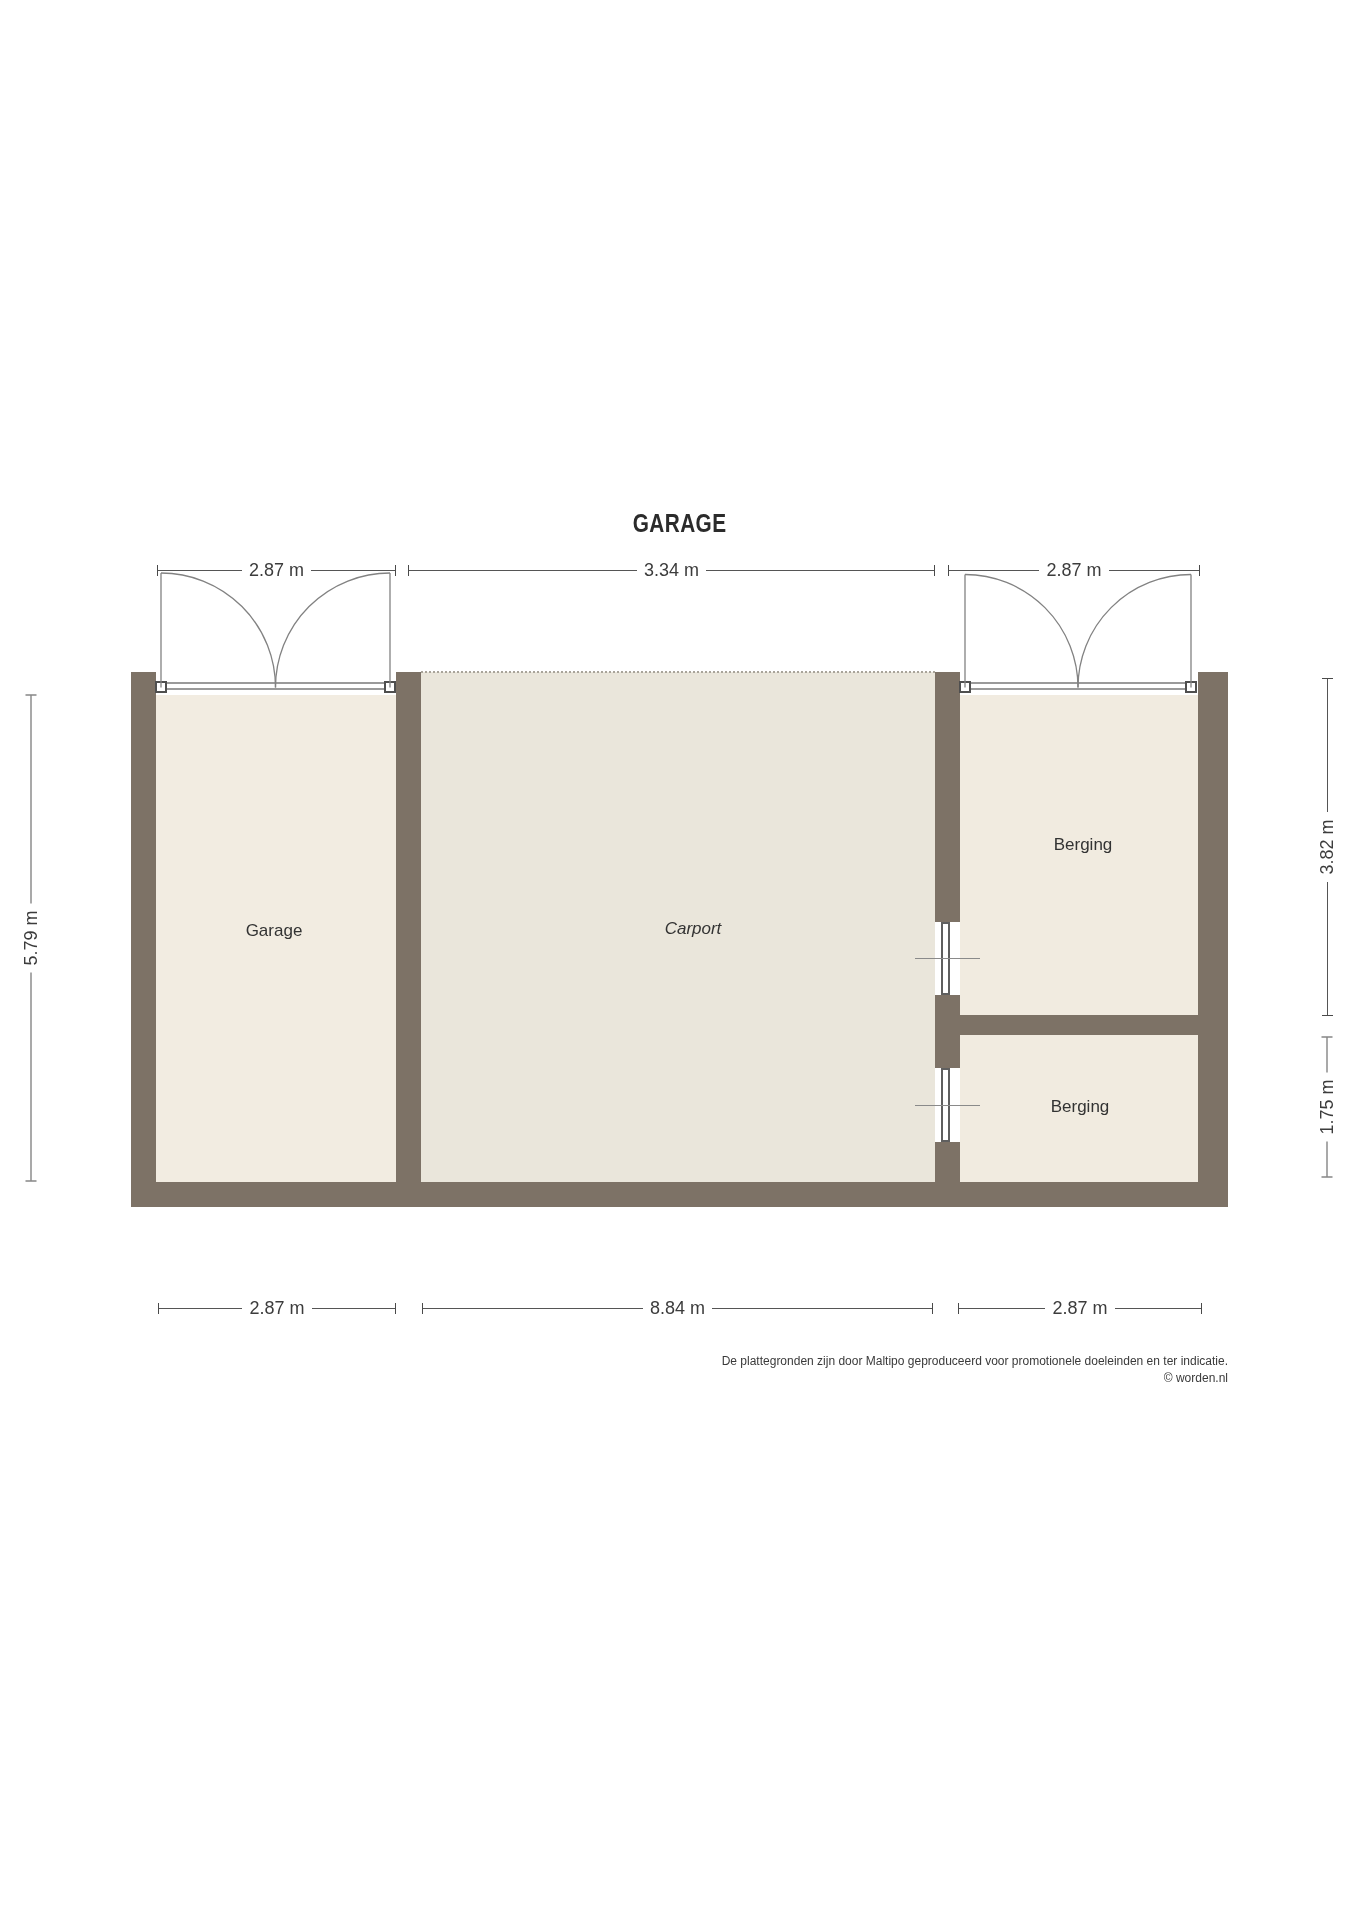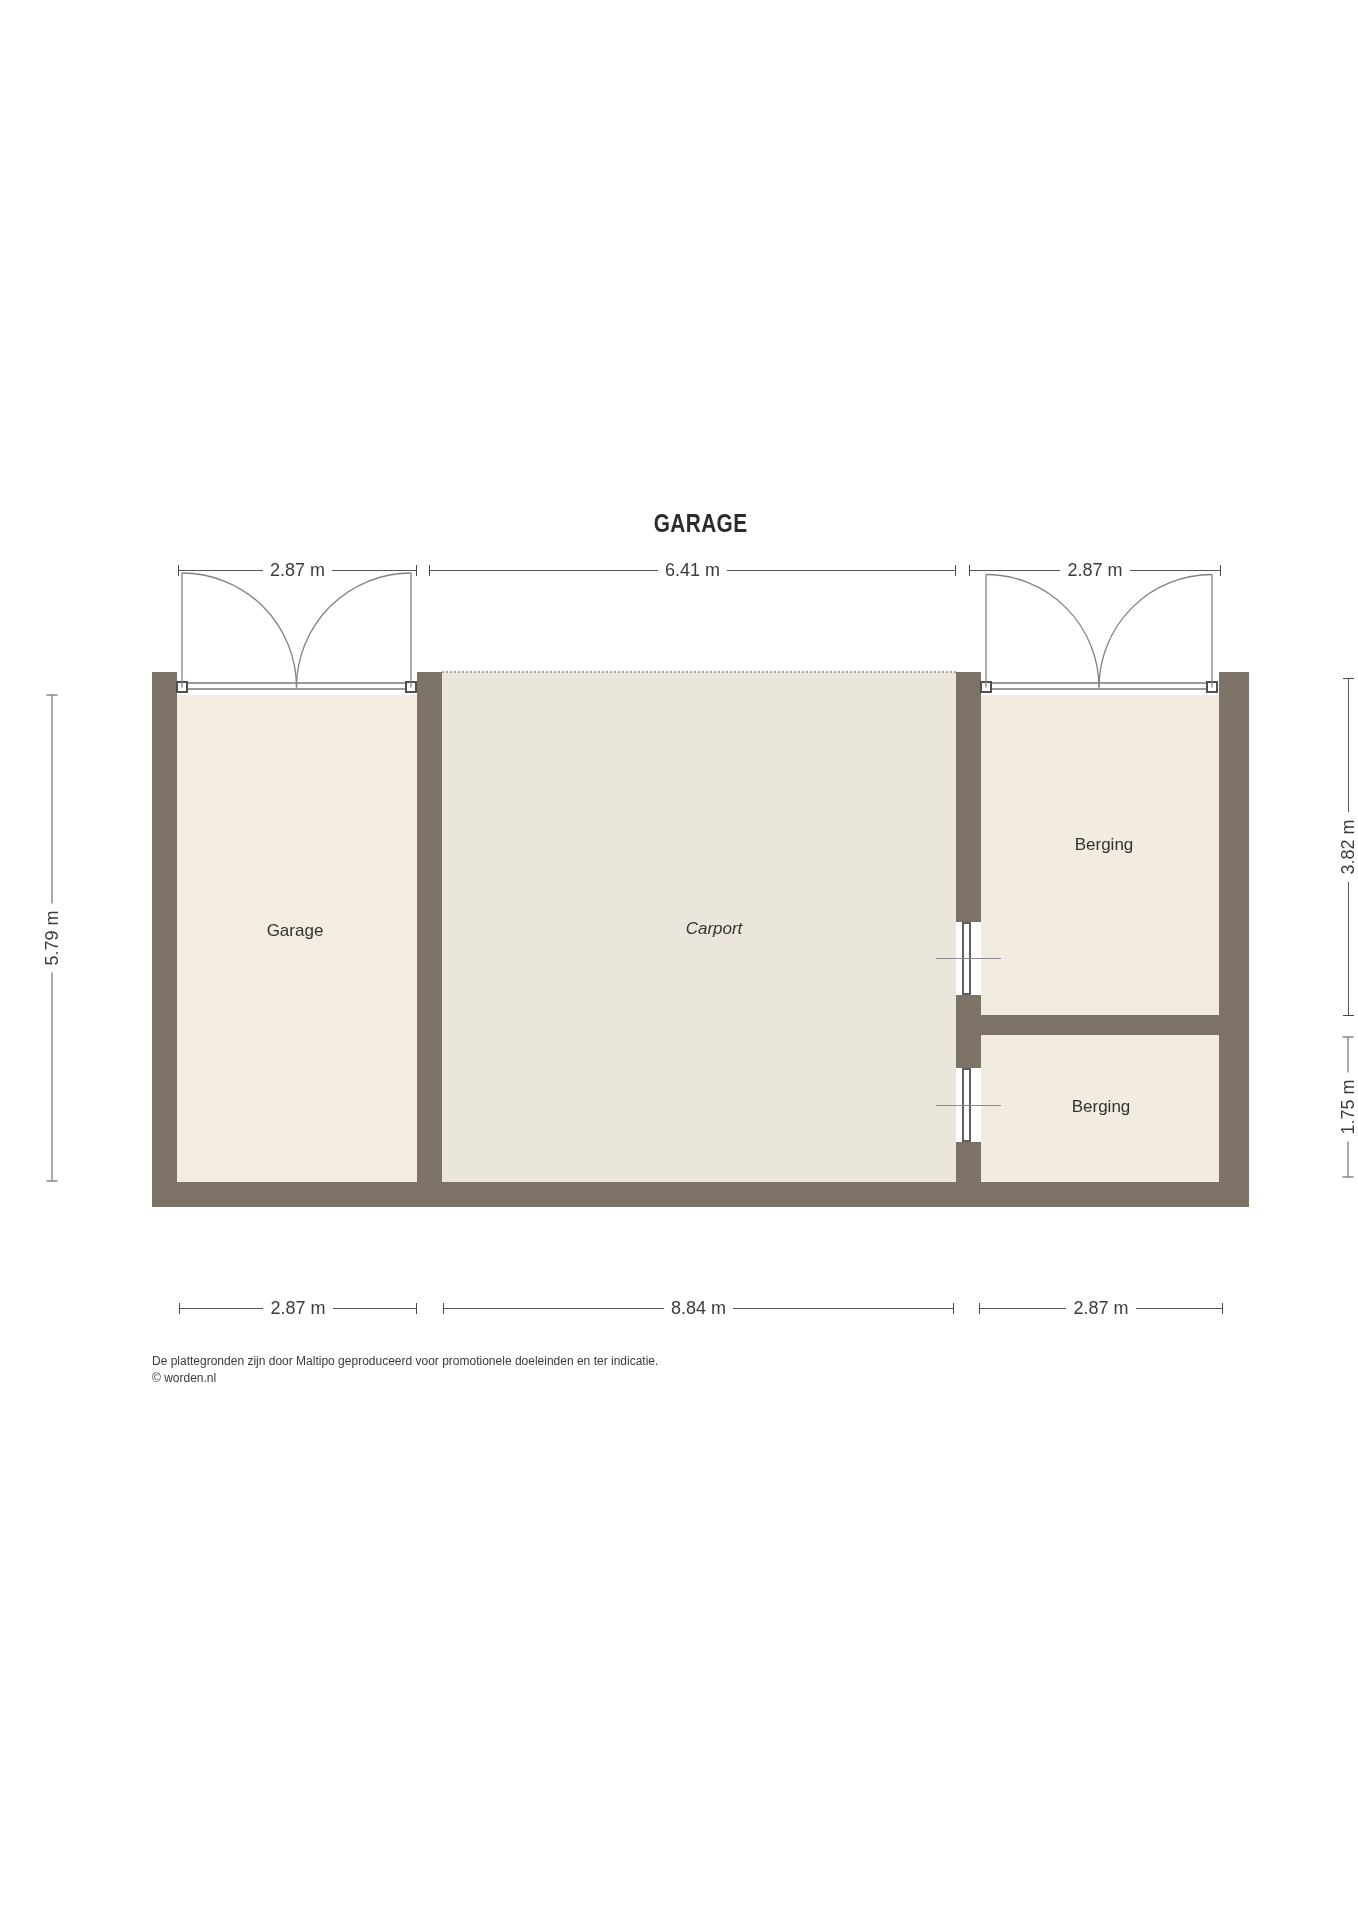--- a/index.html
+++ b/index.html
@@ -6,21 +6,21 @@
     --color-wall:#7D7266;
     --color-garage_floor:#F2ECE1;
     --color-carport_floor:#EAE6DB;
     --color-berging_floor:#F1EBE0;
     --color-line:#4a4a4a;
     --color-text:#333333;
   }
   *{ box-sizing:border-box; margin:0; padding:0; }
   html,body{ width:1358px; height:1920px; background:#ffffff; overflow:hidden;
     font-family:"Liberation Sans", sans-serif; }
-  .page{ position:relative; width:1220px; height:1920px; background:#fff;margin-left:21px; }
+  .page{ position:relative; width:1220px; height:1920px; background:#fff; }
 
   .title{ position:absolute; left:131px; top:508px; width:1097px; text-align:center; }
   .title-inner{ display:inline-block; font-size:26px; font-weight:700; color:#2b2b2b;
     letter-spacing:.5px; transform:scaleX(.8); }
 
   .floor{ position:absolute; }
   .floor.garage{ left:156px; top:695px; width:240px; height:487px; background:var(--color-garage_floor); }
   .floor.carport{ left:421px; top:672px; width:514px; height:510px; background:var(--color-carport_floor); }
   .floor.berging-top{ left:960px; top:695px; width:238px; height:320px; background:var(--color-berging_floor); }
   .floor.berging-bottom{ left:960px; top:1035px; width:238px; height:147px; background:var(--color-berging_floor); }
@@ -75,21 +75,21 @@
   .dim.top-middle{ left:408px; top:560px; width:527px; }
   .dim.top-right{ left:948px; top:560px; width:252px; }
   .dim.bottom-left{ left:158px; top:1298px; width:238px; }
   .dim.bottom-middle{ left:422px; top:1298px; width:511px; }
   .dim.bottom-right{ left:958px; top:1298px; width:244px; }
   .dim.v{ transform:rotate(-90deg); }
   .dim.side-left{ left:-213px; top:928px; width:487px; }
   .dim.side-right-upper{ left:1158px; top:837px; width:338px; }
   .dim.side-right-lower{ left:1256px; top:1097px; width:141px; }
 
-  .footer{ position:absolute; left:131px; top:1353px; width:1097px; text-align:left;
+  .footer{ position:absolute; left:131px; top:1353px; width:1097px; text-align:right;
     font-size:12px; line-height:17px; color:#3a3a3a; }
 </style>
 </head>
 <body>
 
 <div class="page">
 
   <div class="title">
     <span class="title-inner">GARAGE</span>
   </div>
@@ -146,21 +146,21 @@
   <div class="dim top-left">
     <span class="tick"></span>
       <span class="seg"></span>
     <span class="dim-label">2.87 m</span>
     <span class="seg"></span>
       <span class="tick"></span>
   </div>
   <div class="dim top-middle">
     <span class="tick"></span>
       <span class="seg"></span>
-    <span class="dim-label">6.41 m</span>
+    <span class="dim-label">3.34 m</span>
     <span class="seg"></span>
       <span class="tick"></span>
   </div>
   <div class="dim top-right">
     <span class="tick"></span>
       <span class="seg"></span>
     <span class="dim-label">2.87 m</span>
     <span class="seg"></span>
       <span class="tick"></span>
   </div>

